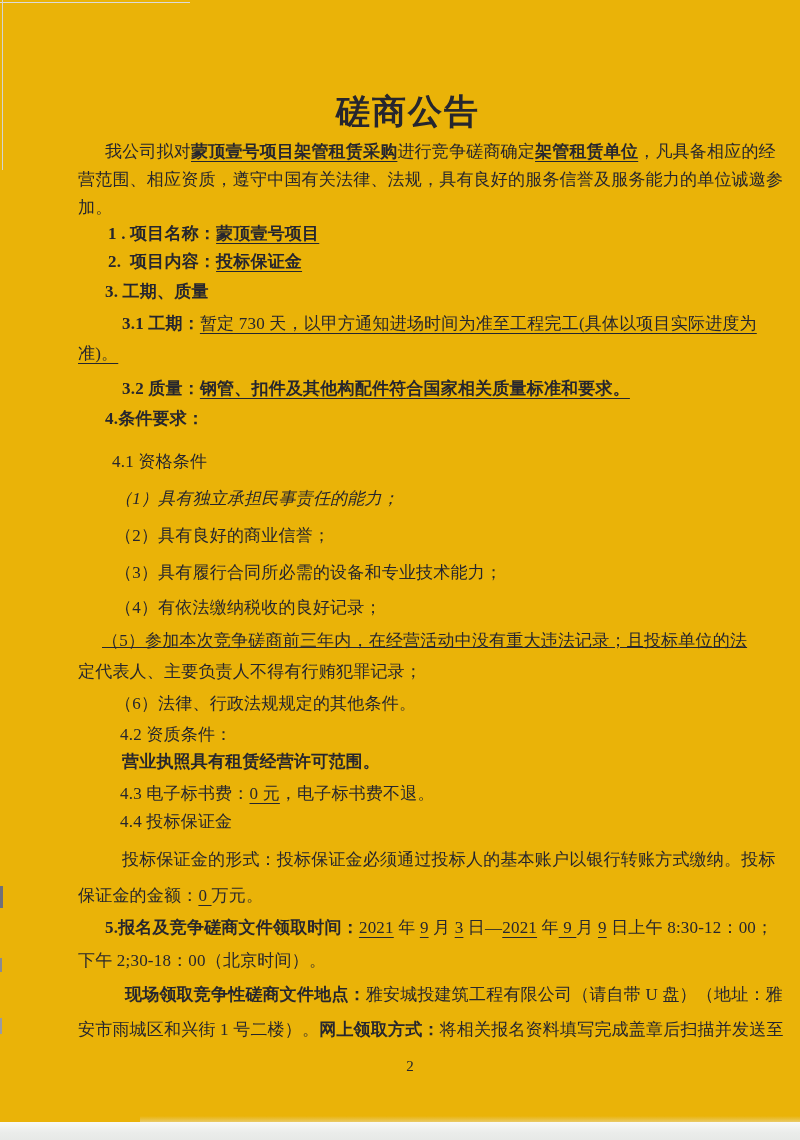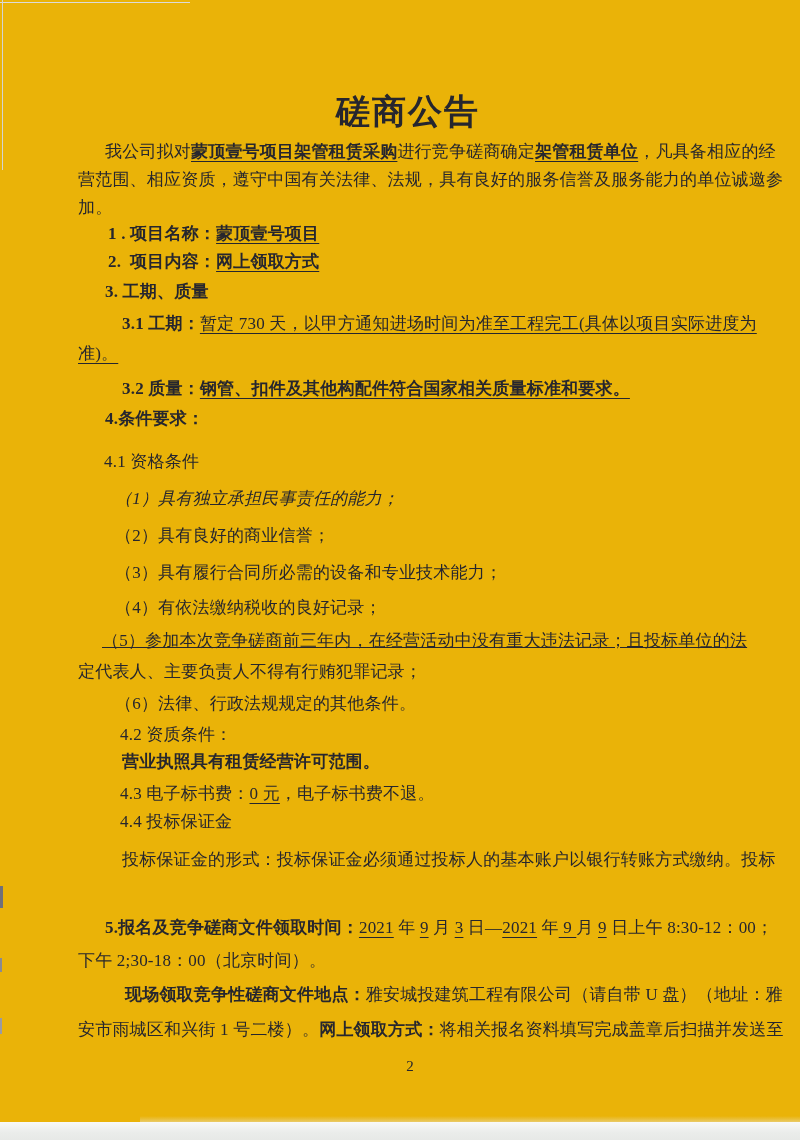--- a/index.html
+++ b/index.html
@@ -67,43 +67,44 @@
   <div class="tick tick2"></div>
   <div class="tick tick3"></div>
 
   <h1 class="title">磋商公告</h1>
 
   <div class="ln" style="top:140px;left:105px;"><span>我公司拟对</span><span class="b u">蒙顶壹号项目架管租赁采购</span><span>进行竞争磋商确定</span><span class="b u">架管租赁单位</span><span>，凡具备相应的经</span></div>
   <div class="ln" style="top:168px;left:78px;">营范围、相应资质，遵守中国有关法律、法规，具有良好的服务信誉及服务能力的单位诚邀参</div>
   <div class="ln" style="top:196px;left:78px;">加。</div>
 
   <div class="ln" style="top:222px;left:108px;"><span class="b">1 . 项目名称：</span><span class="b u">蒙顶壹号项目</span></div>
-  <div class="ln" style="top:250px;left:108px;"><span class="b">2.  项目内容：</span><span class="b u">网上领取方式</span></div>
+  <div class="ln" style="top:250px;left:108px;"><span class="b">2.  项目内容：</span><span class="b u">投标保证金</span></div>
 
   <div class="ln b" style="top:280px;left:105px;">3. 工期、质量</div>
   <div class="ln" style="top:312px;left:122px;"><span class="b">3.1 工期：</span><span class="u">暂定 730 天，以甲方通知进场时间为准至工程完工(具体以项目实际进度为</span></div>
   <div class="ln" style="top:342px;left:78px;"><span class="u">准)。</span></div>
   <div class="ln" style="top:377px;left:122px;"><span class="b">3.2 质量：</span><span class="b u">钢管、扣件及其他构配件符合国家相关质量标准和要求。</span></div>
 
   <div class="ln b" style="top:407px;left:105px;">4.条件要求：</div>
-  <div class="ln" style="top:450px;left:104px;font-family:Liberation Serif, serif;">4.1 资格条件</div>
+  <div class="ln" style="top:450px;left:112px;font-family:Liberation Serif, serif;">4.1 资格条件</div>
   <div class="ln" style="top:487px;left:115px;font-style:italic;">（1）具有独立承担民事责任的能力；</div>
   <div class="ln" style="top:524px;left:115px;">（2）具有良好的商业信誉；</div>
   <div class="ln" style="top:561px;left:115px;">（3）具有履行合同所必需的设备和专业技术能力；</div>
   <div class="ln" style="top:596px;left:115px;">（4）有依法缴纳税收的良好记录；</div>
   <div class="ln" style="top:629px;left:102px;text-decoration:underline;">（5）参加本次竞争磋商前三年内，在经营活动中没有重大违法记录；且投标单位的法</div>
   <div class="ln" style="top:660px;left:78px;">定代表人、主要负责人不得有行贿犯罪记录；</div>
   <div class="ln" style="top:692px;left:115px;">（6）法律、行政法规规定的其他条件。</div>
 
   <div class="ln" style="top:723px;left:120px;">4.2 资质条件：</div>
   <div class="ln b" style="top:750px;left:122px;">营业执照具有租赁经营许可范围。</div>
 
   <div class="ln" style="top:782px;left:120px;"><span>4.3 电子标书费：</span><span class="u">0 元</span><span>，电子标书费不退。</span></div>
   <div class="ln" style="top:810px;left:120px;text-align:right;">4.4 投标保证金</div>
   <div class="ln" style="top:848px;left:122px;">投标保证金的形式：投标保证金必须通过投标人的基本账户以银行转账方式缴纳。投标</div>
+  <div class="ln" style="top:884px;left:78px;"><span>保证金的金额：</span><span class="u">0 </span><span>万元。</span></div>
 
   <div class="ln" style="top:916px;left:105px;"><span class="b">5.报名及竞争磋商文件领取时间：</span><span class="u">2021</span><span> 年 </span><span class="u">9</span><span> 月 </span><span class="u">3</span><span> 日—</span><span class="u">2021</span><span> 年</span><span class="u"> 9 </span><span>月 </span><span class="u">9</span><span> 日上午 8:30-12：00；</span></div>
   <div class="ln" style="top:949px;left:78px;">下午 2;30-18：00（北京时间）。</div>
 
   <div class="ln" style="top:983px;left:125px;font-family:Liberation Serif, serif;"><span class="b">现场领取竞争性磋商文件地点：</span><span>雅安城投建筑工程有限公司（请自带 U 盘）（地址：雅</span></div>
   <div class="ln" style="top:1018px;left:78px;"><span>安市雨城区和兴街 1 号二楼）。</span><span class="b">网上领取方式：</span><span>将相关报名资料填写完成盖章后扫描并发送至</span></div>
 
   <div class="pageno">2</div>
 
   <div class="scan-fade"></div>

